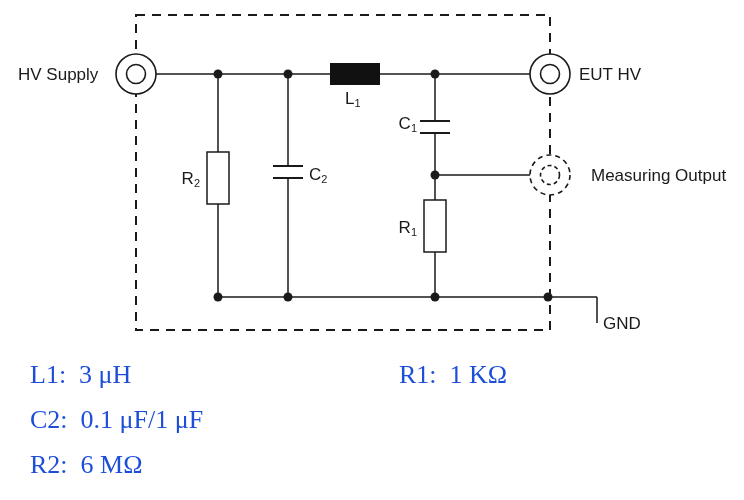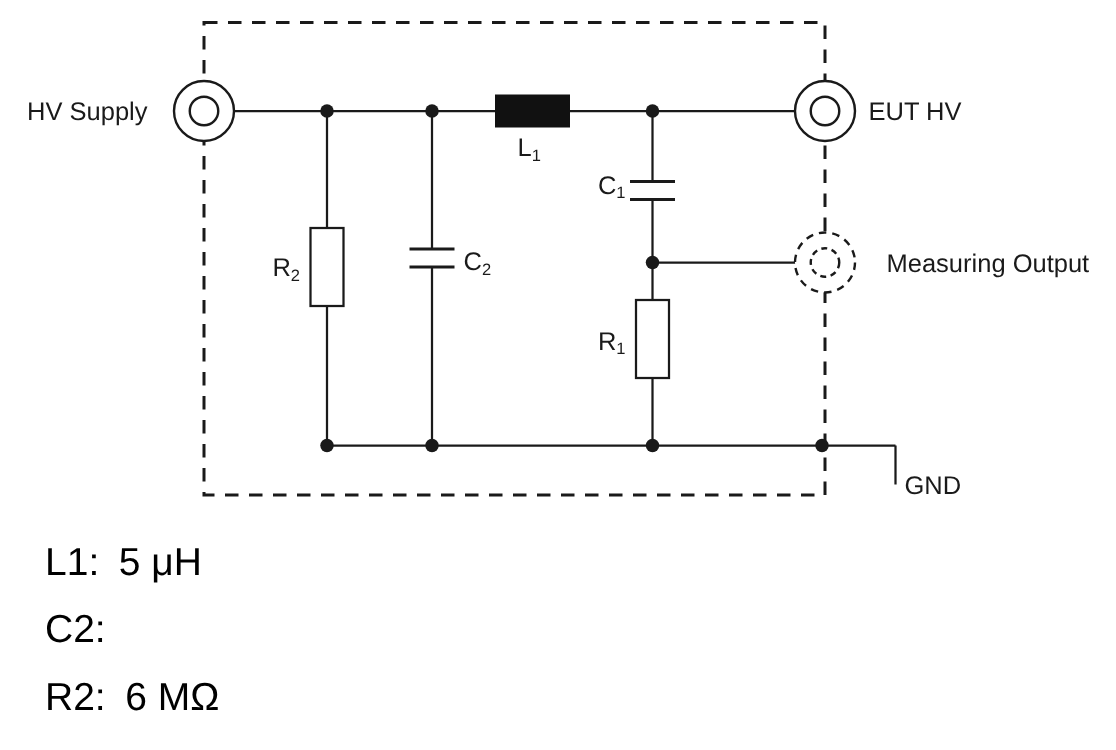--- a/index.html
+++ b/index.html
@@ -9,21 +9,21 @@
     color: #1a1a1a;
   }
   .stage { position: relative; width: 744px; height: 500px; background: #fff; overflow: hidden; }
   .circuit-svg { position: absolute; left: 0; top: 0; display: block; }
   .circuit-svg text {
     font-family: "Liberation Sans", sans-serif;
     font-size: 17px;
     fill: #1a1a1a;
   }
   .circuit-svg .sub { font-size: 11px; }
-  .values-col { position: absolute; top: 352px; font-size: 26px; color: #000000; }
+  .values-col { position: absolute; top: 352px; font-size: 26px; color: #1d4ed8; font-family: Liberation Serif, serif; }
   .values-left { left: 30px; }
   .values-right { left: 399px; }
   .vrow { height: 45px; display: flex; align-items: center; }
   .vval { margin-left: 13px; }
 </style>
 </head>
 <body>
 
 <div class="stage">
 
@@ -97,27 +97,32 @@
     <text x="309" y="180"><tspan>C</tspan><tspan class="sub" dy="3">2</tspan></text>
 
     <text x="417" y="233" text-anchor="end"><tspan>R</tspan><tspan class="sub" dy="3">1</tspan></text>
 
     <text x="200" y="184" text-anchor="end"><tspan>R</tspan><tspan class="sub" dy="3">2</tspan></text>
   </svg>
 
   <div class="values-col values-left">
     <div class="vrow">
       <span class="vname">L1:</span>
-      <span class="vval">5 μH</span>
+      <span class="vval">3 μH</span>
     </div>
     <div class="vrow">
       <span class="vname">C2:</span>
+      <span class="vval">0.1 μF/1 μF</span>
     </div>
     <div class="vrow">
       <span class="vname">R2:</span>
       <span class="vval">6 MΩ</span>
     </div>
   </div>
 
   <div class="values-col values-right">
+    <div class="vrow">
+      <span class="vname">R1:</span>
+      <span class="vval">1 KΩ</span>
+    </div>
   </div>
 
 </div>
 
 </body></html>

